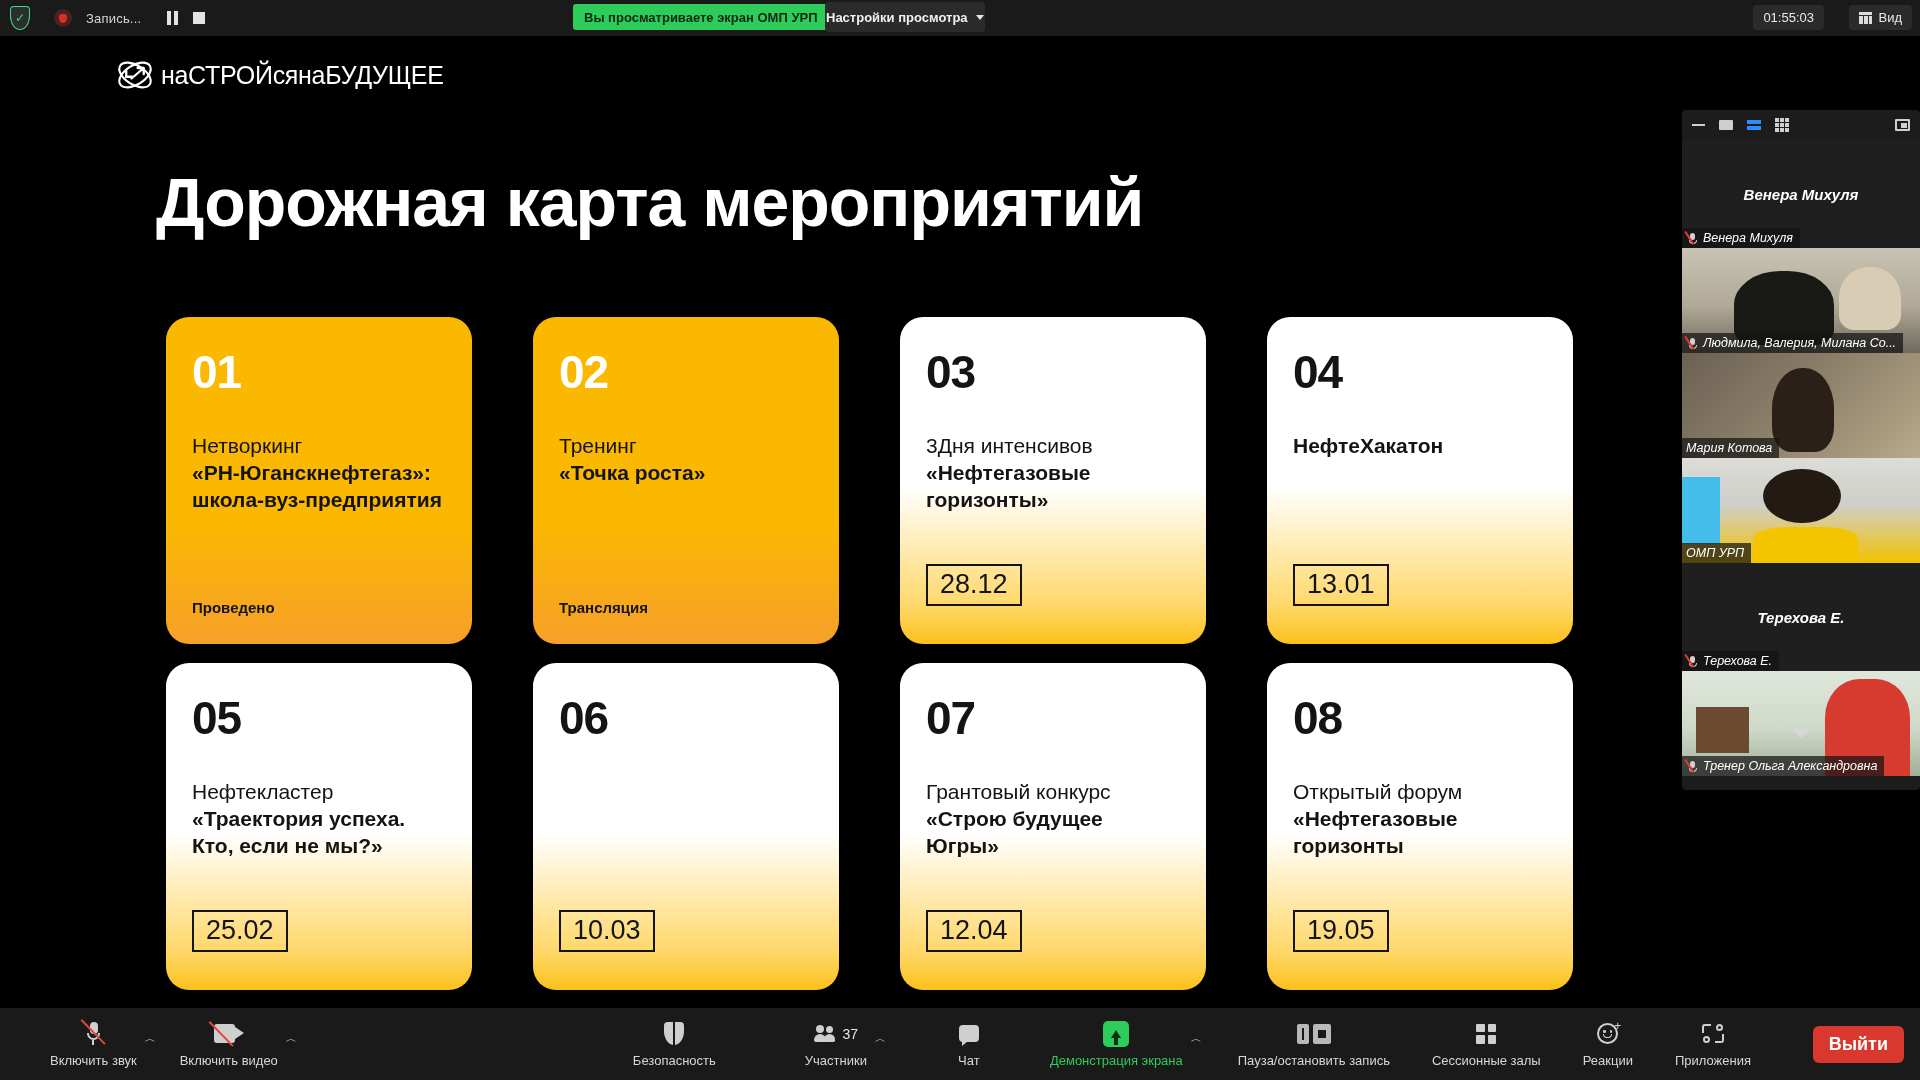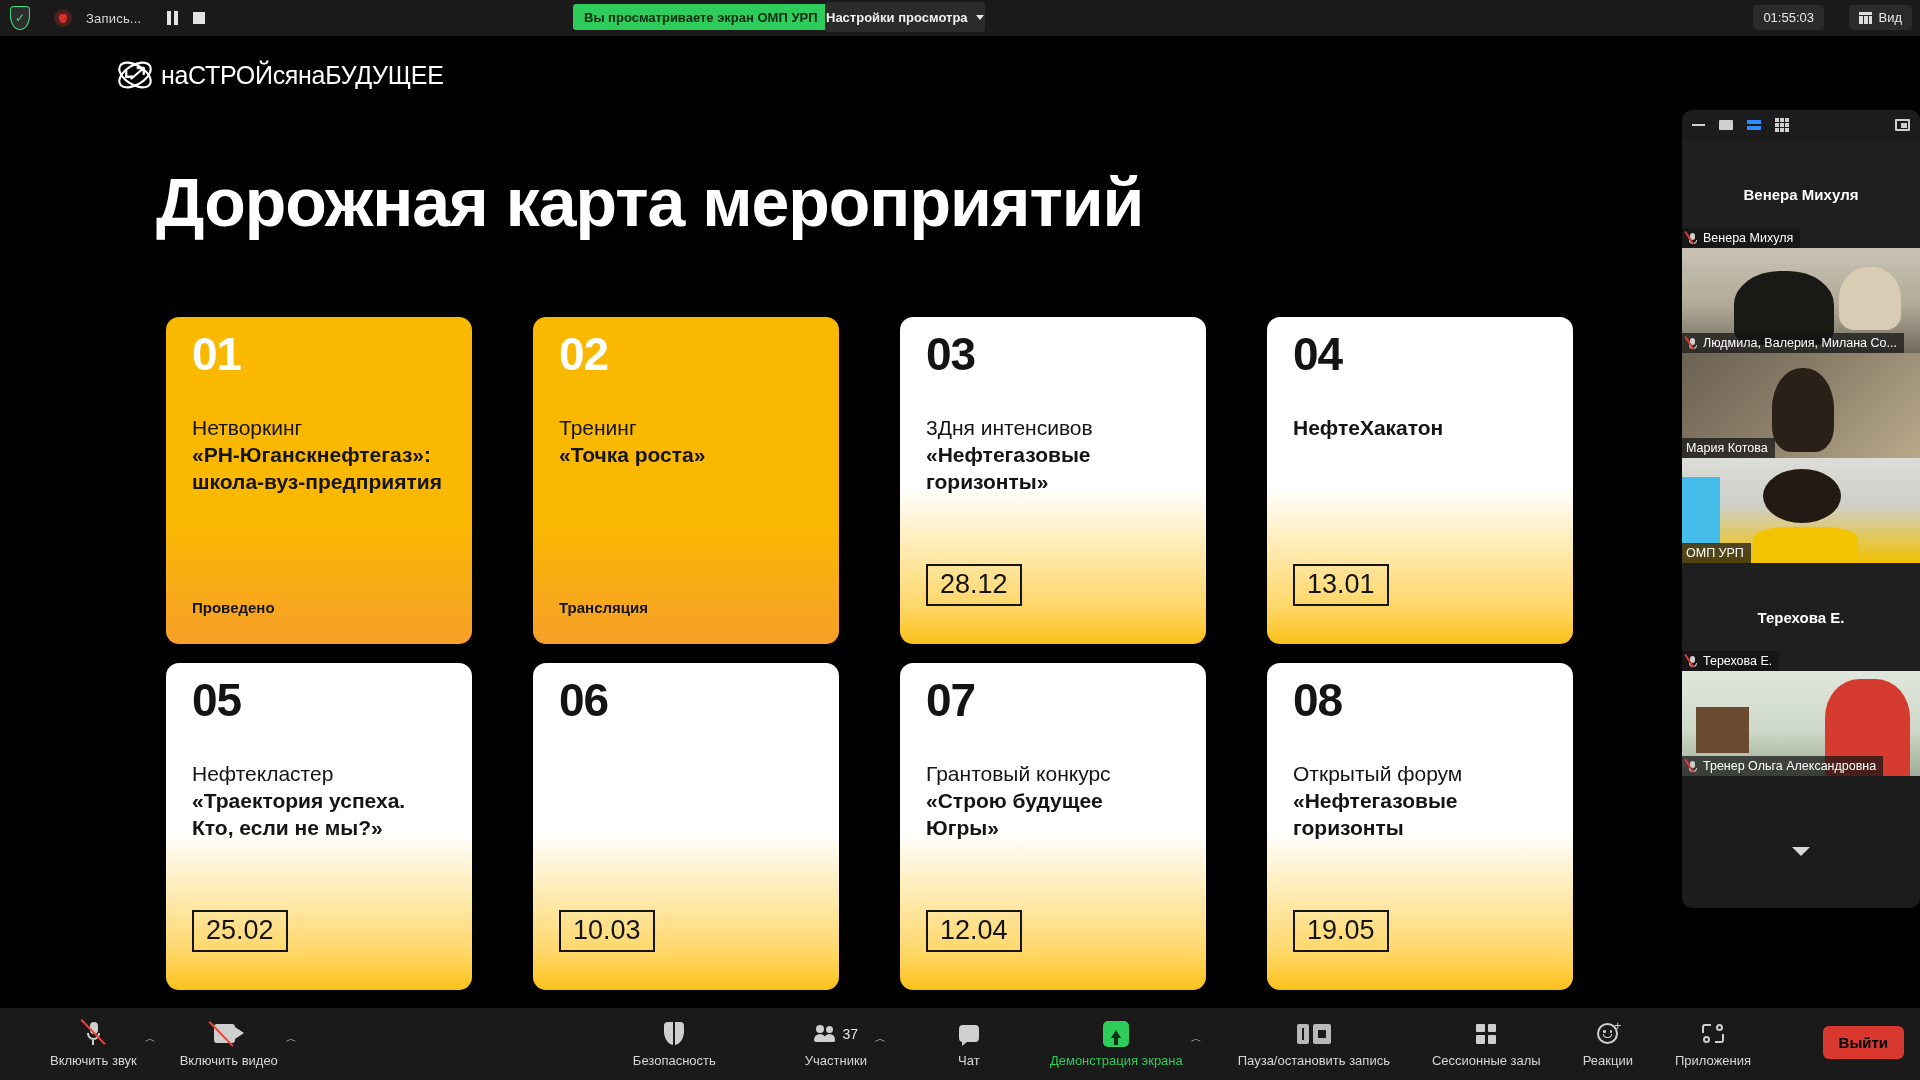--- a/index.html
+++ b/index.html
@@ -81,22 +81,22 @@
     white-space: nowrap;
   }
 
   .grid {
     position: absolute; left: 120px; top: 281px;
     width: 1340px;
     display: grid; grid-template-columns: repeat(4, 306px);
     grid-template-rows: 327px 327px; gap: 19px 61px;
   }
   .card {
-    position: relative; border-radius: 13px; overflow: hidden;
-    padding: 14px 26px 0 26px;
+    position: relative; border-radius: 23px; overflow: hidden;
+    padding: 32px 26px 0 26px;
     box-shadow: 0 2px 10px rgba(0,0,0,.6);
   }
   .card.amber { background: linear-gradient(180deg,#FBB800 0%,#FBB800 62%,#F6A02A 100%); }
   .card.white { background: linear-gradient(180deg,#FFFFFF 0%,#FFFFFF 52%,#FFD86B 88%,#FBC11A 100%); }
   .card-num { font-size: 46px; font-weight: 700; line-height: 1; letter-spacing: -1px; }
   .card.amber .card-num { color: #fff; }
   .card.white .card-num { color: #141414; }
   .card-body { margin-top: 38px; color: #141414; font-size: 21px; line-height: 1.28; }
   .card-body .lead { font-weight: 400; display: block; }
   .card-body .strong { font-weight: 700; display: block; }
@@ -106,24 +106,25 @@
   }
   .card-date {
     position: absolute; left: 26px; bottom: 38px;
     border: 2px solid #141414; padding: 4px 12px 6px 12px;
     font-size: 27px; color: #141414; background: transparent;
     line-height: 1.05;
   }
 
   
   .vpanel {
-    position: absolute; right: 0px; top: 110px; width: 238px; height: 798px;
-    background: #1c1c1c; border-radius: 10px; z-index: 30;
+    position: absolute; right: 0px; top: 110px; width: 238px; height: 680px;
+    background: #1c1c1c; border-radius: 4px; z-index: 30;
     box-shadow: 0 0 14px rgba(0,0,0,.8);
     overflow: hidden;
+    font-style: italic;
   }
   .vp-head { height: 30px; display: flex; align-items: center; padding: 0 10px; gap: 14px; }
   .vp-head .sp { flex: 1; }
   .ic-min { width: 13px; height: 2px; background: #cfcfcf; }
   .ic-win { width: 14px; height: 10px; background: #cfcfcf; border-radius: 1px;}
   .ic-spk { width: 14px; height: 11px; display:flex; flex-direction:column; gap:2px;}
   .ic-spk b { display:block; height:4px; background:#2d8cff; }
   .ic-gal { width: 14px; height: 14px; display:grid; grid-template-columns:repeat(3,1fr);
     grid-template-rows:repeat(3,1fr); gap:1.5px;}
   .ic-gal b { background:#cfcfcf; display:block; }
@@ -230,22 +231,22 @@
      border-top:none;border-radius:0 0 6px 6px;}
   .react-ico .plus{position:absolute;right:-5px;top:-5px;color:#cfcfcf;font-size:12px;line-height:1;}
   .apps-ico { width:22px;height:19px; position:relative;}
   .apps-ico .c1{position:absolute;left:0;top:0;width:9px;height:9px;border:2px solid #cfcfcf;
     border-right:none;border-bottom:none;border-radius:3px 0 0 0;}
   .apps-ico .c2{position:absolute;right:1px;top:0;width:7px;height:7px;border:2px solid #cfcfcf;border-radius:50%;}
   .apps-ico .c3{position:absolute;left:1px;bottom:0;width:7px;height:7px;border:2px solid #cfcfcf;border-radius:50%;}
   .apps-ico .c4{position:absolute;right:0;bottom:0;width:9px;height:9px;border:2px solid #cfcfcf;
     border-left:none;border-top:none;border-radius:0 0 3px 0;}
   .leave-btn {
-    position: absolute; right: 16px; top: 18px; background: #d8382e; color: #000000;
-    font-size: 15px; font-weight: 700; padding: 8px 16px; border-radius: 6px; border: none;
+    position: absolute; right: 16px; top: 18px; background: #d8382e; color: #ffffff;
+    font-size: 18px; font-weight: 700; padding: 8px 16px; border-radius: 6px; border: none;
   }
   .bb-green { color: #2ecc5a; }
 </style>
 </head>
 <body>
 
 <div id="app">
 
   <div class="topbar">
     <div class="tb-shield">

